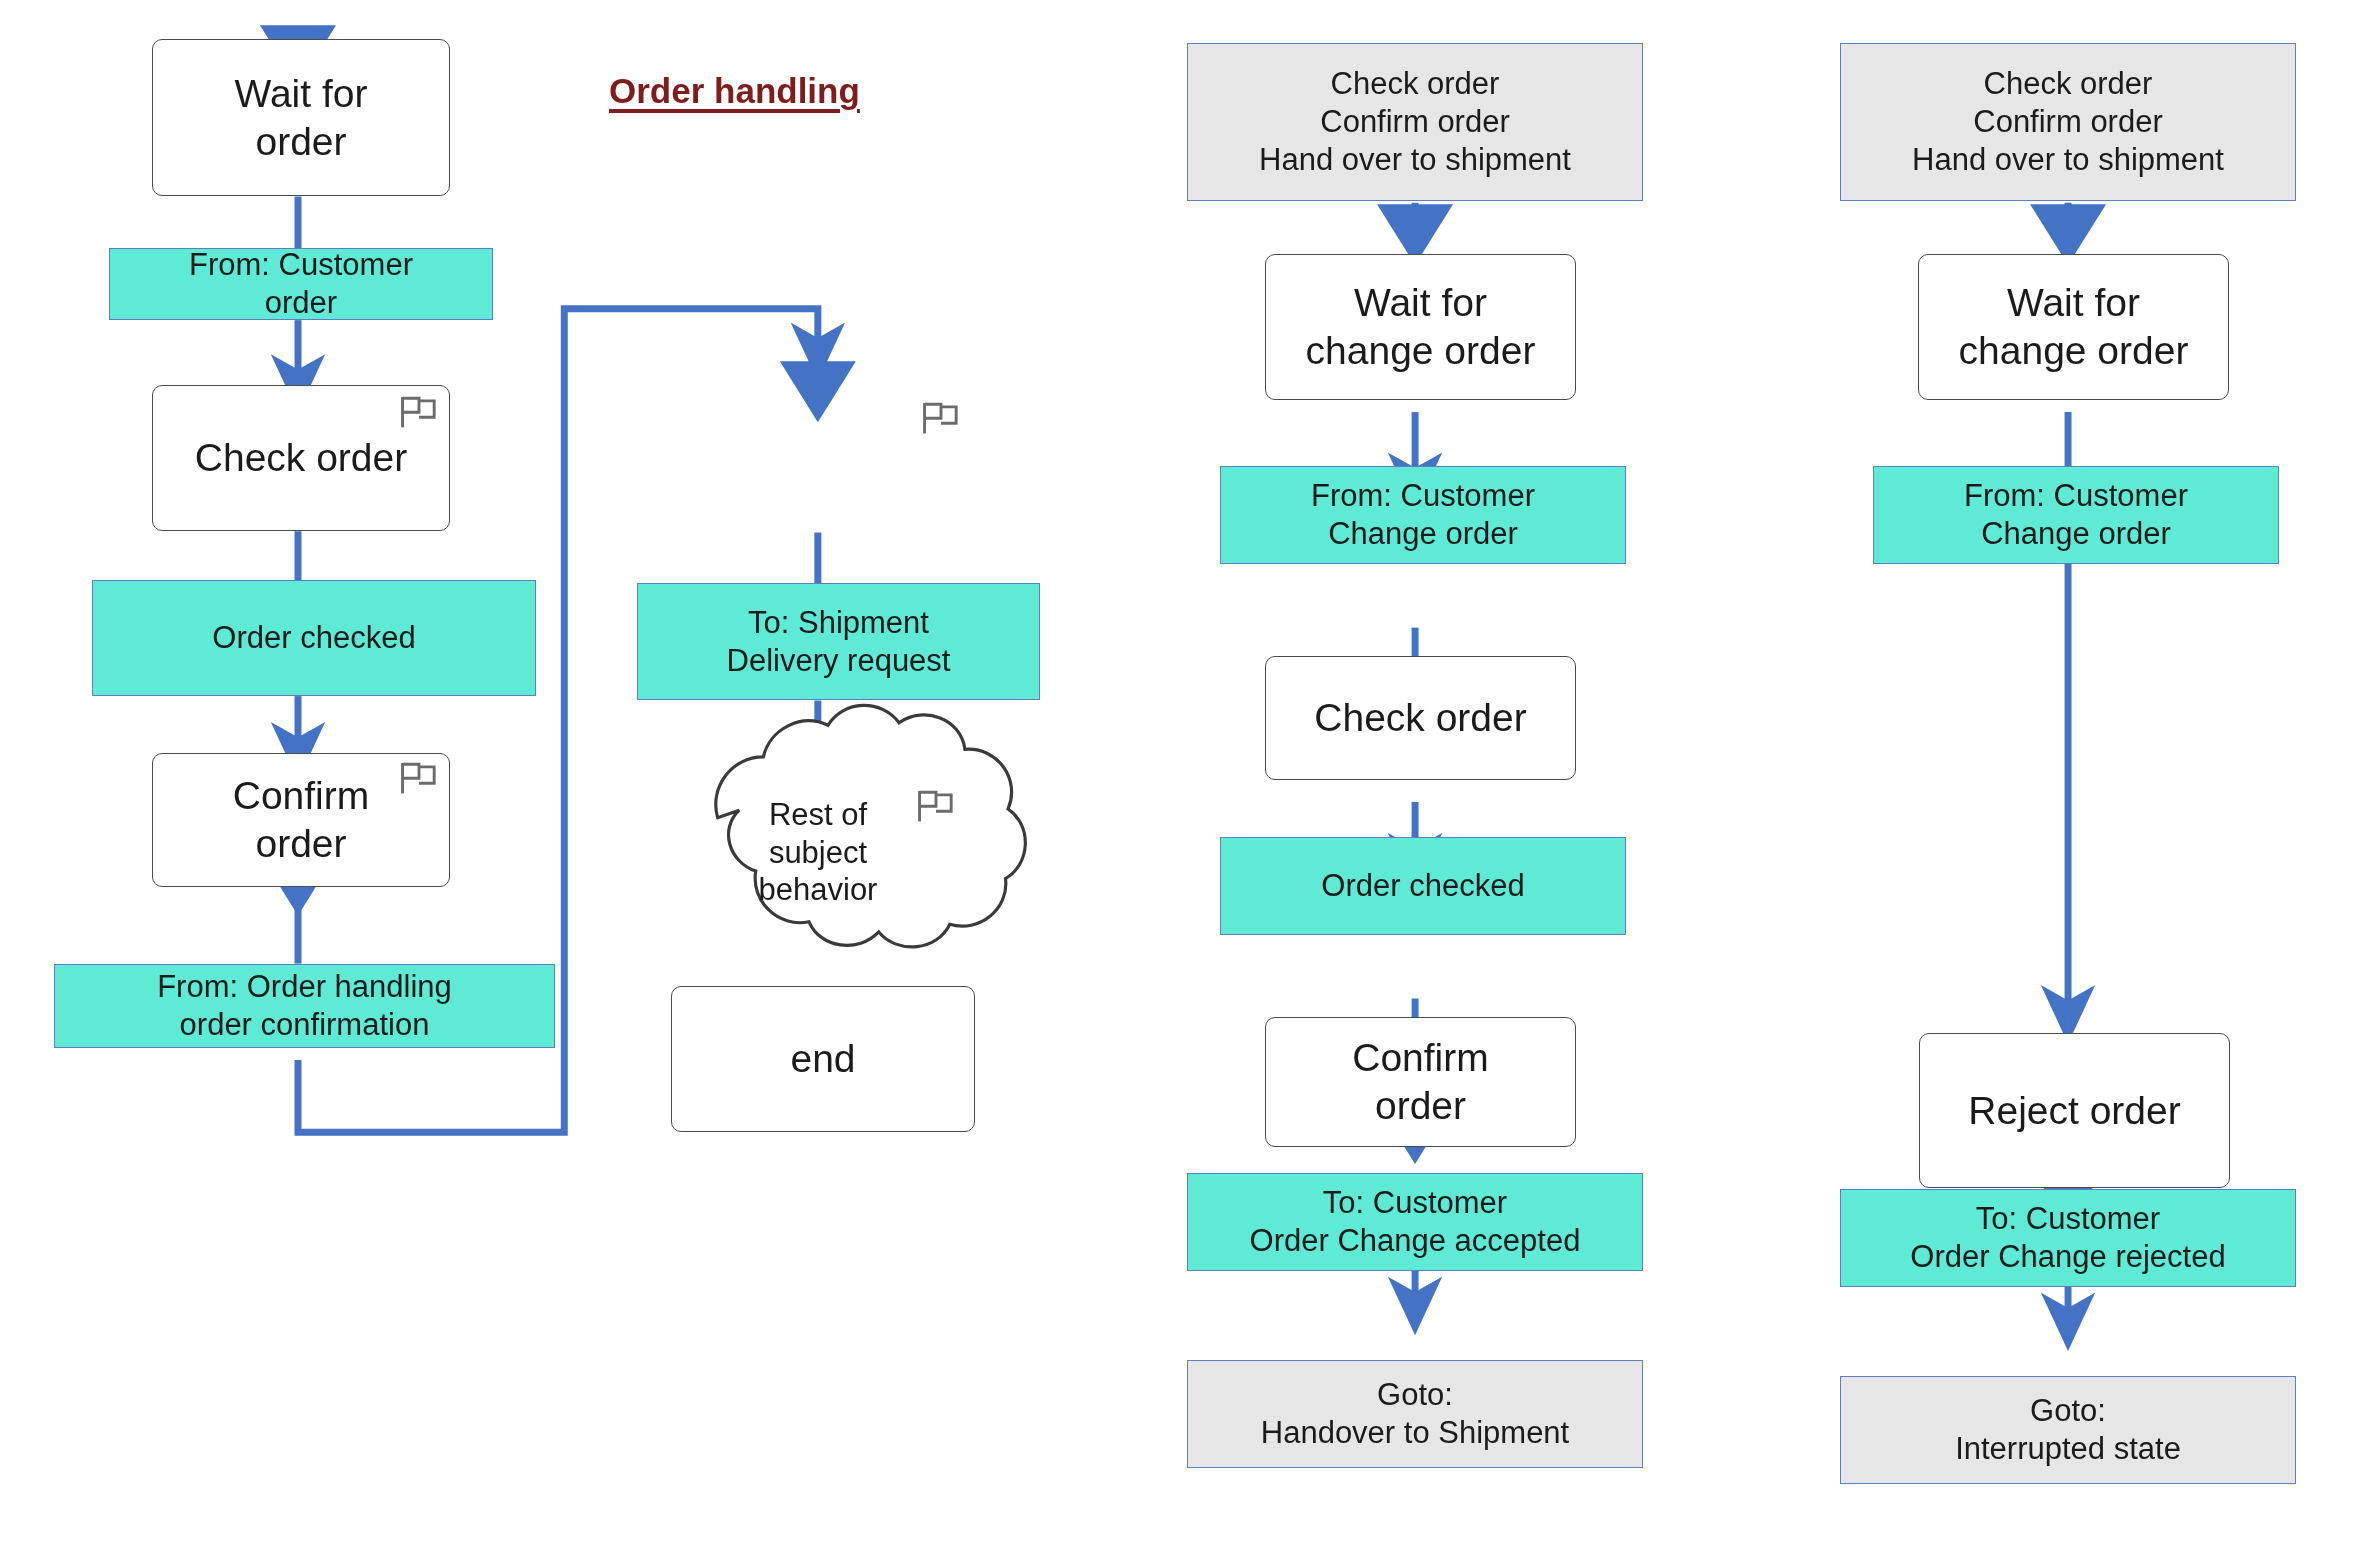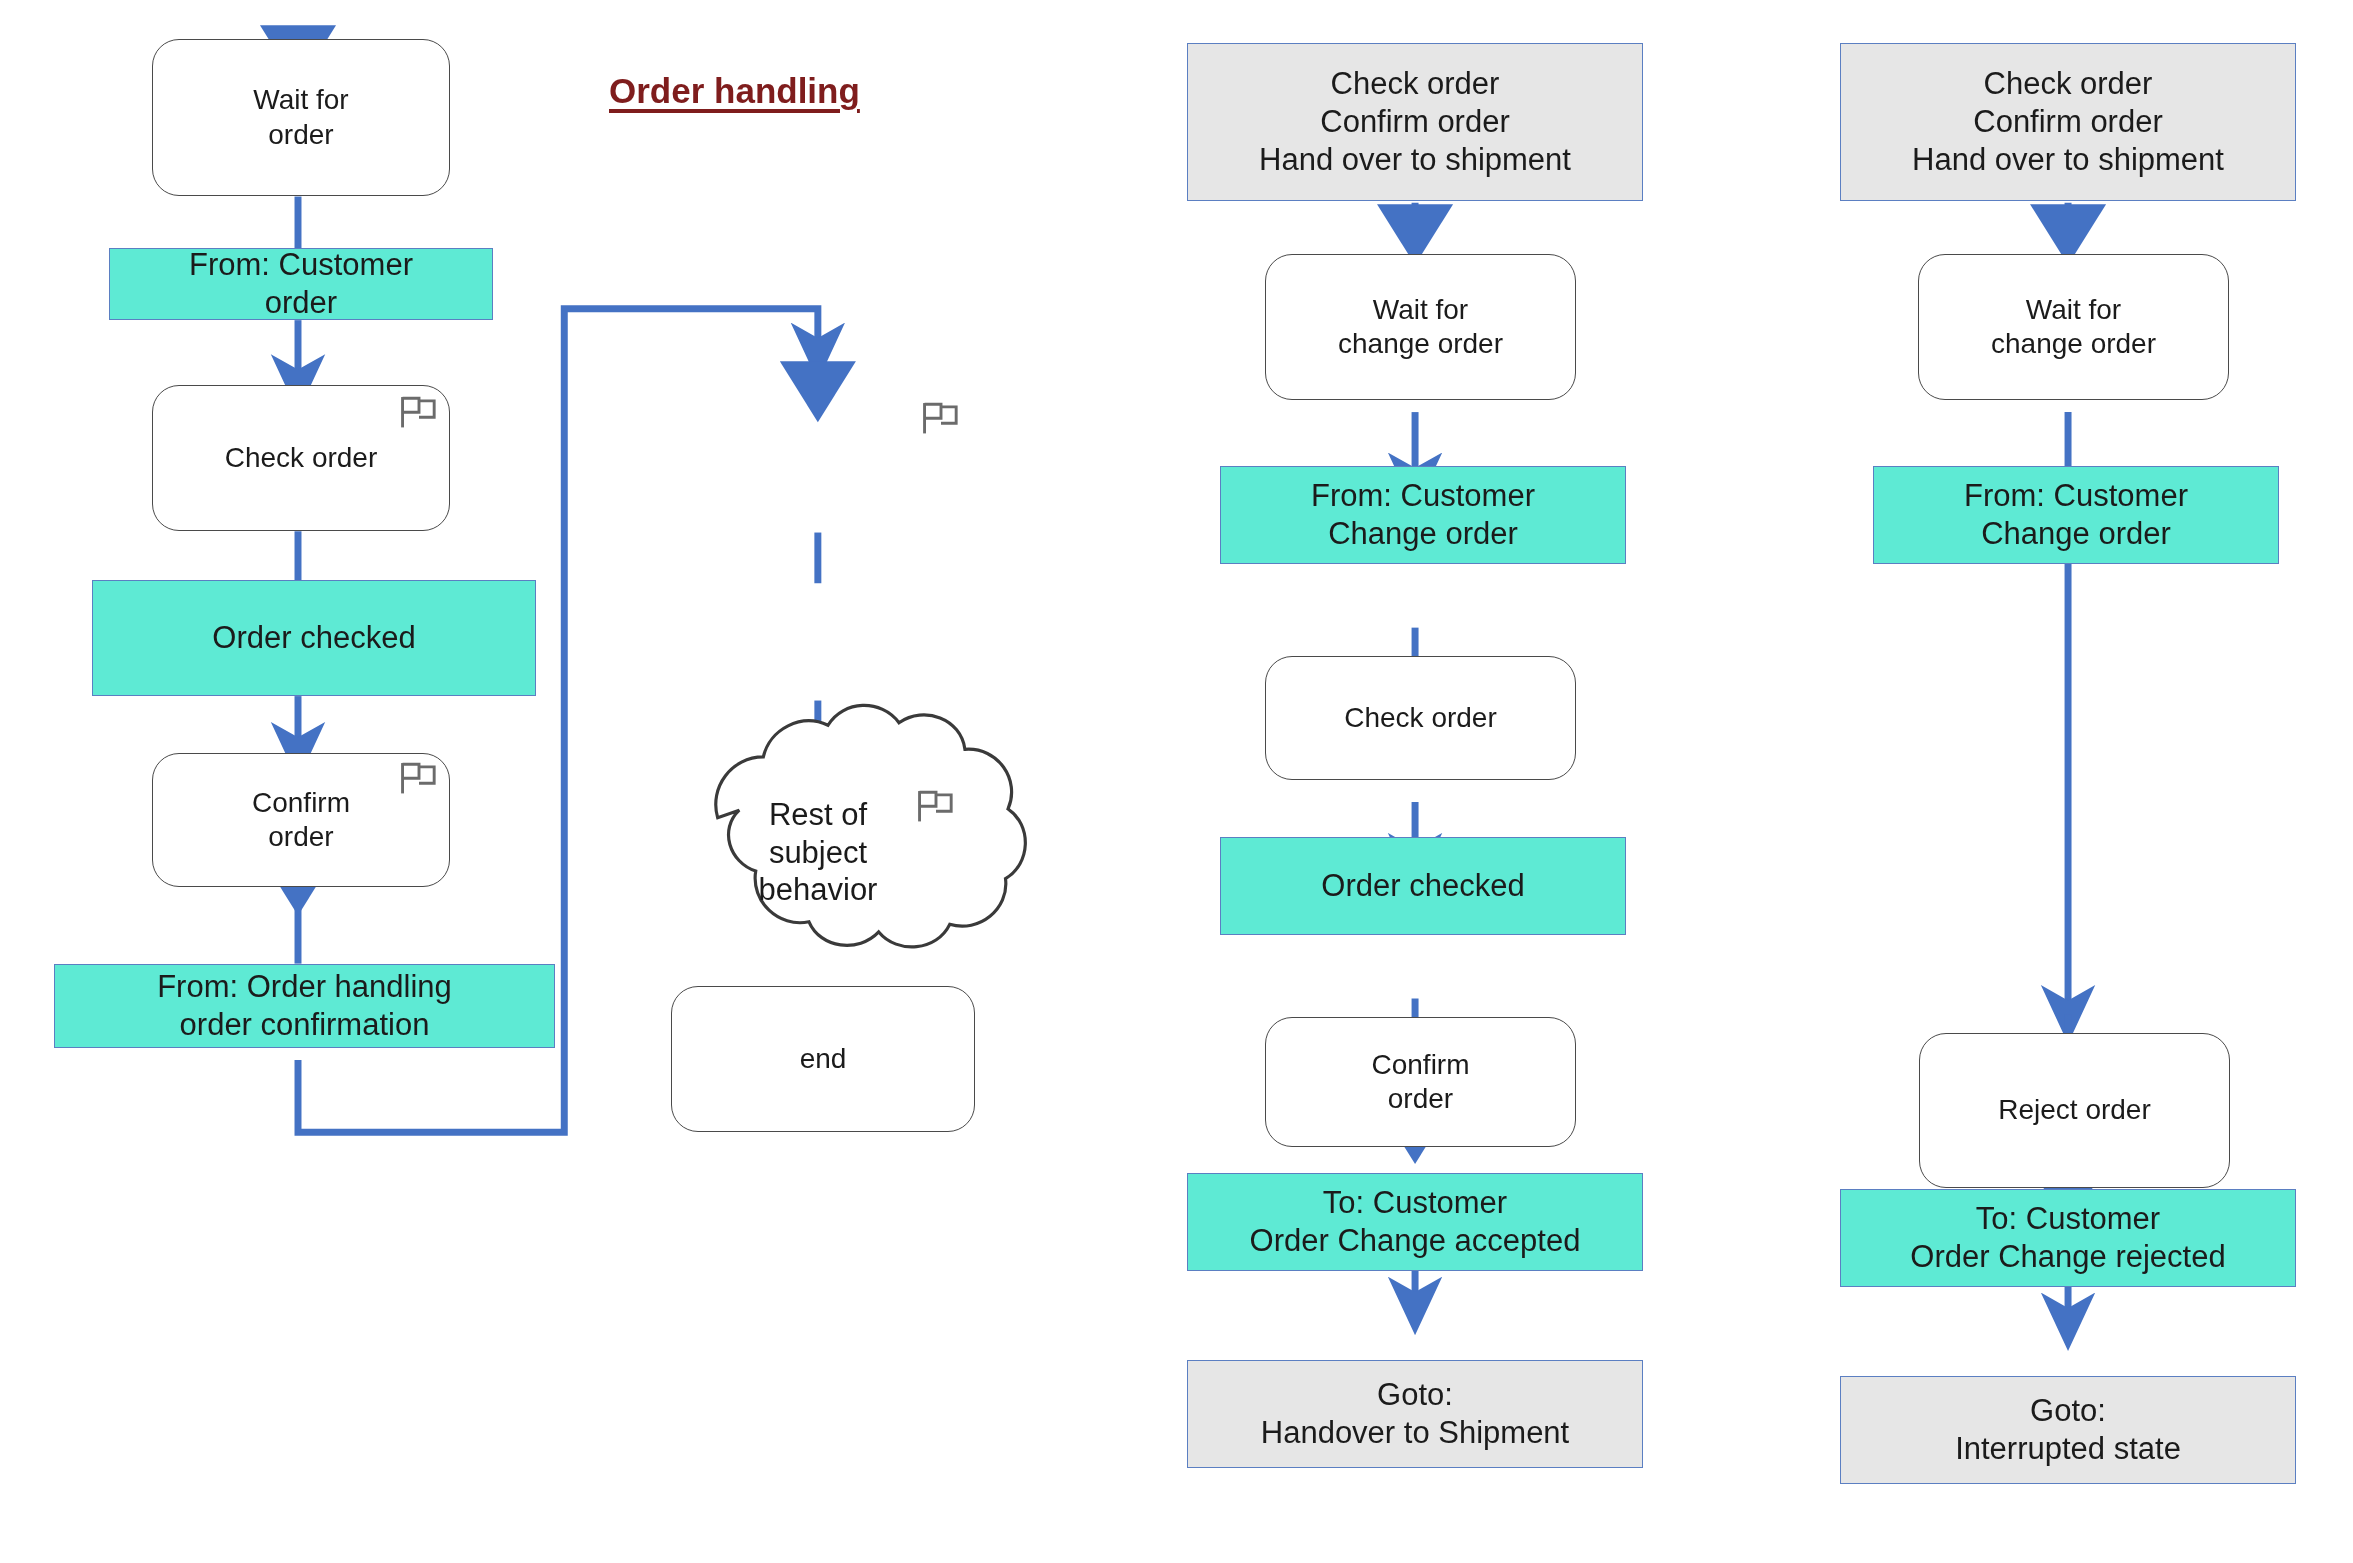--- a/index.html
+++ b/index.html
@@ -32,23 +32,23 @@
     align-items: center;
     justify-content: center;
     text-align: center;
     color: #1b1b1b;
     line-height: 1.22;
     white-space: pre-line;
     font-weight: 400;
   }
   .state {
     border: 1.9px solid #4a4a4a;
-    border-radius: 27px;
+    border-radius: 10px;
     background: #ffffff;
-    font-size: 28px;
+    font-size: 39px;
   }
   .msg {
     border: 1.9px solid #5b7fc2;
     background: #5eead4;
     font-size: 31px;
   }
   .grey {
     border: 1.9px solid #5b7fc2;
     background: #e6e6e6;
     font-size: 31px;
@@ -180,20 +180,22 @@
 order confirmation</div>
 
   <svg class="flagicon" style="left:918px; top:398px;" width="46" height="43" viewBox="0 0 36 34">
     <g fill="none" stroke="#6b6b6b" stroke-width="2.3">
       <path d="M5,4 L5,28"></path>
       <path d="M5,5 L18,5 L18,16 L5,16"></path>
       <path d="M18,7 L30,7 L30,20 L18,20"></path>
     </g>
   </svg>
 
+  <div class="node msg" style="left:637px; top:583px; width:403px; height:117px;">To: Shipment
+Delivery request</div>
 
   <div class="cloudtext" style="left:685px; top:770px; width:266px; height:165px;">Rest of
 subject
 behavior</div>
   <svg class="flagicon" style="left:913px; top:786px;" width="46" height="43" viewBox="0 0 36 34">
     <g fill="none" stroke="#6b6b6b" stroke-width="2.3">
       <path d="M5,4 L5,28"></path>
       <path d="M5,5 L18,5 L18,16 L5,16"></path>
       <path d="M18,7 L30,7 L30,20 L18,20"></path>
     </g>

